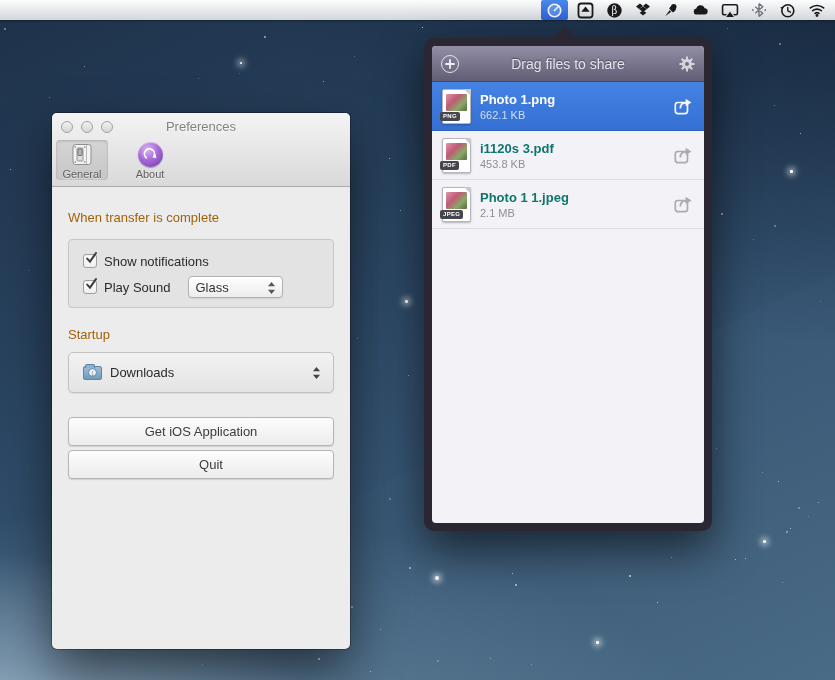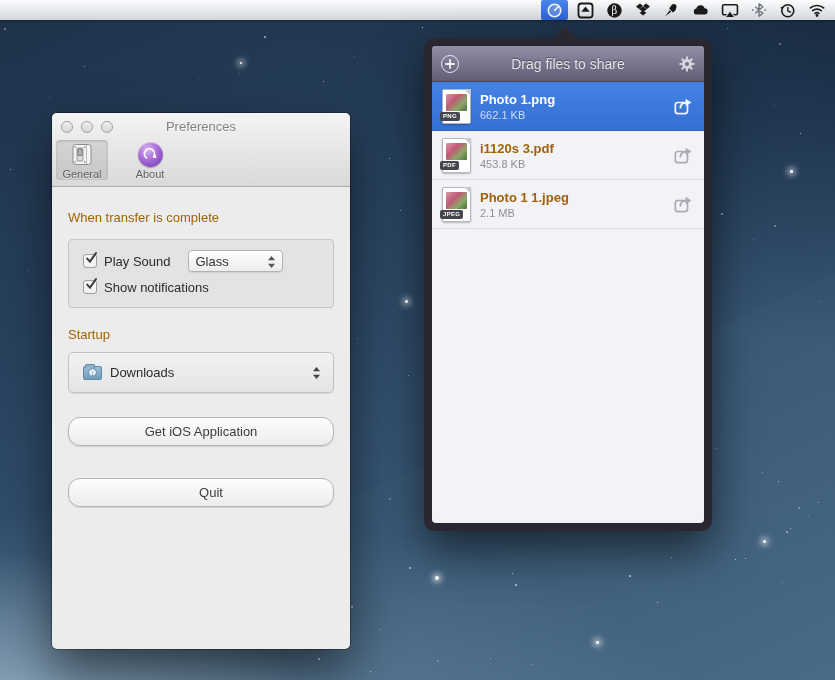--- a/index.html
+++ b/index.html
@@ -87,24 +87,24 @@
               padding:0 14px; position:relative; box-shadow:0 1px 1px rgba(0,0,0,.08); }
   .popup-lg .arrows { position:absolute; right:12px; top:13px; }
   .popup-lg .lbl { font-size:13px; color:#2b2b2b; margin-left:8px; }
   .folder { width:19px; height:14px; background:linear-gradient(#9dbdd6,#6f9cbd); border:1px solid #5d87a6;
             border-radius:2px; position:relative; }
   .folder::before { content:''; position:absolute; left:1px; top:-3px; width:8px; height:3px;
             background:#8fb2cd; border:1px solid #5d87a6; border-bottom:none; border-radius:2px 2px 0 0; }
   .folder .dl { position:absolute; left:4px; top:1px; width:9px; height:9px; border-radius:50%;
             background:#e7eff5; border:1px solid #5d87a6; color:#3f6a8a; font-size:8px; line-height:9px;
             text-align:center; font-weight:bold; }
-  .big-btn { height:29px; border:1px solid #b5b5b5; border-radius:12px;
+  .big-btn { height:29px; border:1px solid #b5b5b5; border-radius:4px;
              background:linear-gradient(#fdfdfd,#ececec); display:flex; align-items:center; justify-content:center;
              font-size:13px; color:#3d3d3d; box-shadow:0 1px 1px rgba(0,0,0,.12); }
-  .btn1 { margin-top:24px; } .btn2 { margin-top:32px;padding-left:20px; }
+  .btn1 { margin-top:24px; } .btn2 { margin-top:4px;padding-left:20px; }
 
   
   .popover {
     position:absolute; left:424px; top:38px; width:288px; height:493px;
     background:#2a2733; border-radius:10px; padding:8px;
     box-shadow:0 18px 45px rgba(0,0,0,.6);
     z-index:10;
   }
   .popover .arrow { position:absolute; top:-12px; left:128px; width:0; height:0;
     border-left:13px solid transparent; border-right:13px solid transparent;
@@ -125,21 +125,21 @@
   .file-row.selected { background:linear-gradient(#4583e3,#356fd3); border-bottom-color:#2f63c0; }
   .file-icon { width:29px; height:35px; background:#fff; border:1px solid #b5b5bd; border-radius:2px;
     position:relative; flex:none; box-shadow:0 1px 2px rgba(0,0,0,.25); }
   .file-icon .fold { position:absolute; right:-1px; top:-1px; width:0; height:0;
     border-top:7px solid #c9c9d2; border-left:7px solid transparent; }
   .file-icon .thumb { position:absolute; left:3px; top:4px; width:21px; height:17px;
     background:linear-gradient(135deg,#de96ab 0%,#c05a75 38%,#8aa868 68%,#51703d 100%); border-radius:1px; }
   .file-icon .badge { position:absolute; left:-3px; bottom:2px; background:#46464e; color:#fff;
     font-size:6px; font-weight:bold; letter-spacing:.3px; padding:1.5px 3px; border-radius:2px; }
   .file-meta { margin-left:9px; flex:1; }
-  .file-name { font-size:13px; font-weight:600; color:#a16207; }
+  .file-name { font-size:13px; font-weight:600; color:#0f766e; }
   .file-size { font-size:11px; color:#8e8e95; margin-top:2px; }
   .file-row.selected .file-name { color:#fff; }
   .file-row.selected .file-size { color:#cfdef7; }
   .share-btn { flex:none; color:#a9abb4; display:flex; }
   .file-row.selected .share-btn { color:#f4f6fb; }
 </style>
 </head>
 <body>
 
 <div class="desktop" id="desktop">
@@ -390,36 +390,36 @@
 
   <div class="prefs-body">
     <div class="sec-heading h1">When transfer is complete</div>
     <div class="groupbox gb1">
       <div class="cb-row">
         <div class="checkbox checked">
           <svg class="tick" width="15" height="15" viewBox="0 0 15 15">
               <path d="M3.2 7.6 L6 10.6 L12 2" stroke="#3e3e3e" stroke-width="2.1" fill="none" stroke-linecap="round"></path>
             </svg>
         </div>
+        <span class="cb-label">Show notifications</span>
+      </div>
+      <div class="cb-row">
+        <div class="checkbox checked">
+          <svg class="tick" width="15" height="15" viewBox="0 0 15 15">
+              <path d="M3.2 7.6 L6 10.6 L12 2" stroke="#3e3e3e" stroke-width="2.1" fill="none" stroke-linecap="round"></path>
+            </svg>
+        </div>
         <span class="cb-label">Play Sound</span>
         <div class="popup-sm">
           <span>Glass</span>
           <svg class="arrows" width="9" height="14" viewBox="0 0 9 14">
             <polygon points="4.5,1 8,5.3 1,5.3" fill="#565656"></polygon>
               <polygon points="4.5,13 1,8.7 8,8.7" fill="#565656"></polygon>
           </svg>
         </div>
-      </div>
-      <div class="cb-row">
-        <div class="checkbox checked">
-          <svg class="tick" width="15" height="15" viewBox="0 0 15 15">
-              <path d="M3.2 7.6 L6 10.6 L12 2" stroke="#3e3e3e" stroke-width="2.1" fill="none" stroke-linecap="round"></path>
-            </svg>
-        </div>
-        <span class="cb-label">Show notifications</span>
       </div>
     </div>
 
     <div class="sec-heading h2">Startup</div>
 
     <div class="popup-lg">
       <div class="folder">
         <div class="dl">↓</div>
       </div>
       <span class="lbl">Downloads</span>

